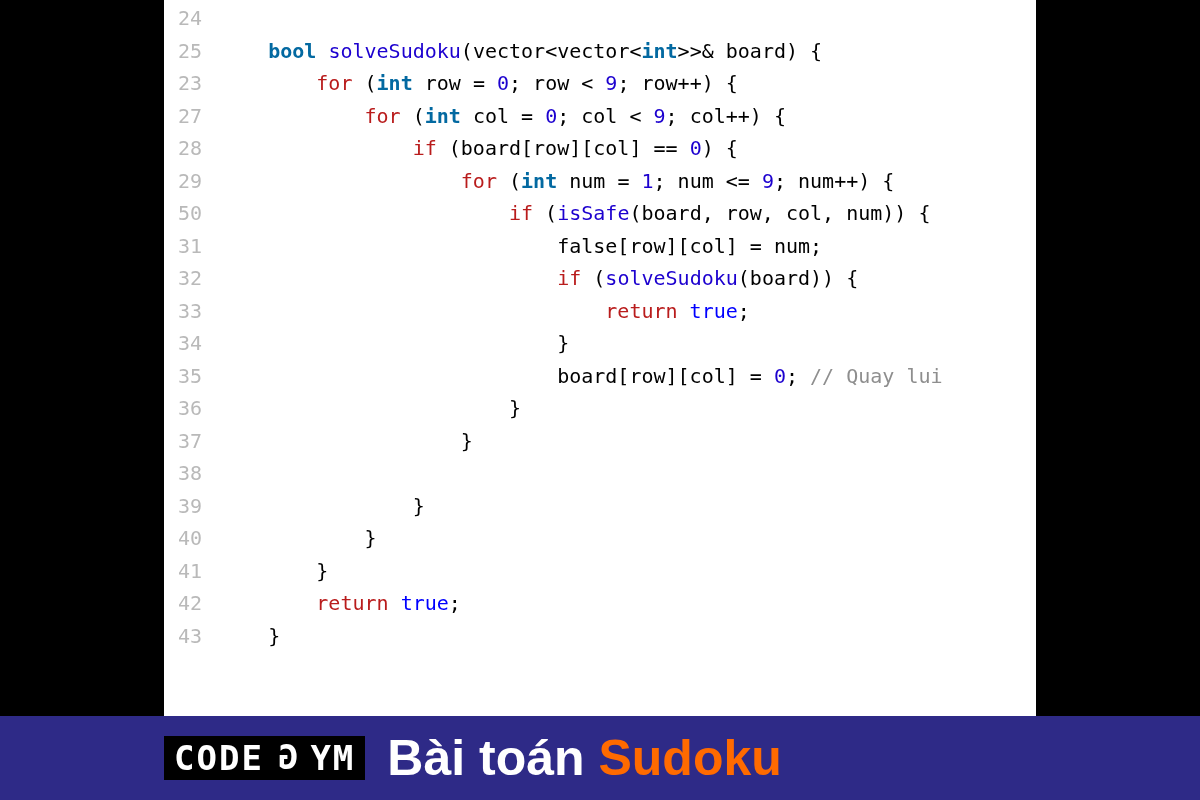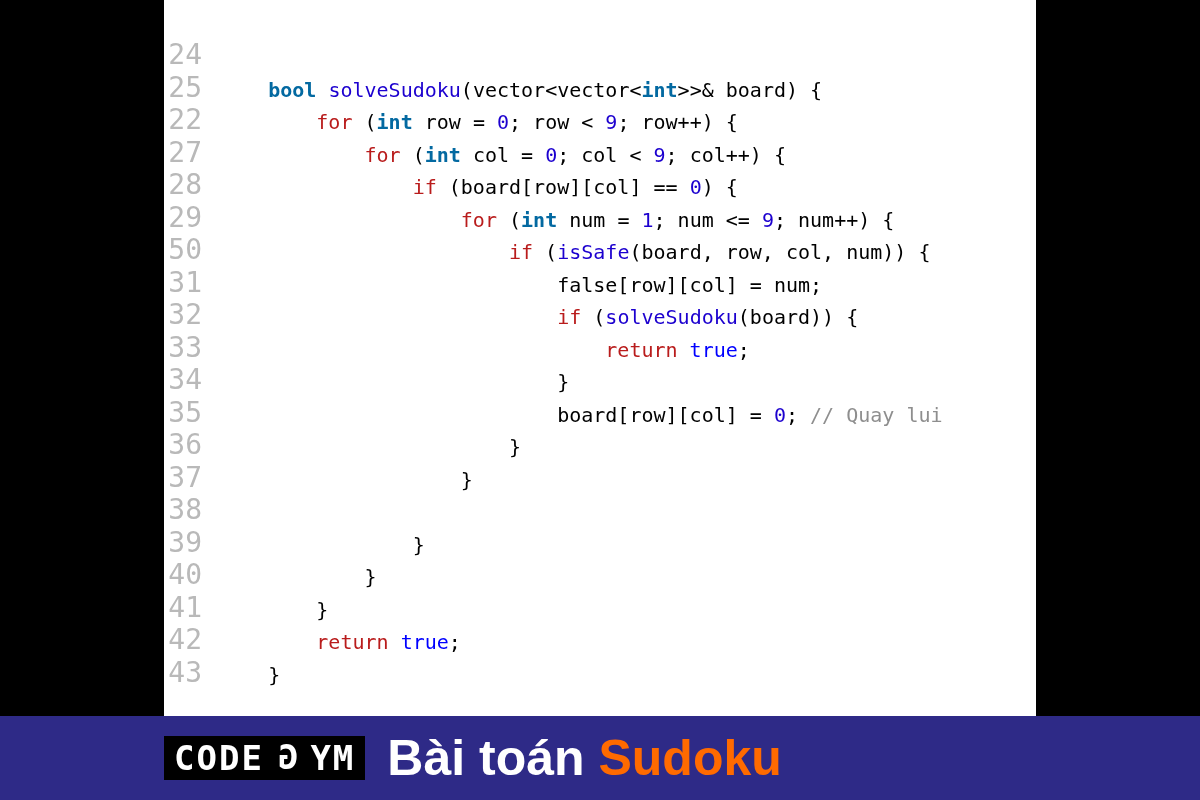--- a/index.html
+++ b/index.html
@@ -28,24 +28,23 @@
     align-items: baseline;
     height: 32.5px;
     font-size: 20px;
     white-space: pre;
   }
   .lineno {
     width: 56px;
     text-align: right;
     color: #b9b9b9;
     padding-right: 18px;
-    font-size: 28px;
+    font-size: 20px;
     user-select: none;
     flex-shrink: 0;
-    margin-top: 32px;
   }
   .code-text { color: #000000; }
   .kw   { color: #0369a1; font-weight: bold; }
   .ctrl { color: #b91c1c; }
   .fn   { color: #1c00cf; }
   .num  { color: #1c00cf; }
   .bool { color: #0000ff; }
   .cmt  { color: #8e8e8e; }
 
   .footer {
@@ -81,21 +80,21 @@
   }
   .title .accent { color: #ff6a00; }
 </style>
 </head>
 <body>
 
 <div class="code-panel">
   <div class="code-inner" id="code-container">
       <div class="line"><span class="lineno">24</span><span><span class="code-text"></span></span></div>
       <div class="line"><span class="lineno">25</span><span><span class="code-text">    </span><span class="kw">bool</span><span class="code-text"> </span><span class="fn">solveSudoku</span><span class="code-text">(vector&lt;vector&lt;</span><span class="kw">int</span><span class="code-text">&gt;&gt;&amp; board) {</span></span></div>
-      <div class="line"><span class="lineno">22</span><span><span class="code-text">        </span><span class="ctrl">for</span><span class="code-text"> (</span><span class="kw">int</span><span class="code-text"> row = </span><span class="num">0</span><span class="code-text">; row &lt; </span><span class="num">9</span><span class="code-text">; row++) {</span></span></div>
+      <div class="line"><span class="lineno">23</span><span><span class="code-text">        </span><span class="ctrl">for</span><span class="code-text"> (</span><span class="kw">int</span><span class="code-text"> row = </span><span class="num">0</span><span class="code-text">; row &lt; </span><span class="num">9</span><span class="code-text">; row++) {</span></span></div>
       <div class="line"><span class="lineno">27</span><span><span class="code-text">            </span><span class="ctrl">for</span><span class="code-text"> (</span><span class="kw">int</span><span class="code-text"> col = </span><span class="num">0</span><span class="code-text">; col &lt; </span><span class="num">9</span><span class="code-text">; col++) {</span></span></div>
       <div class="line"><span class="lineno">28</span><span><span class="code-text">                </span><span class="ctrl">if</span><span class="code-text"> (board[row][col] == </span><span class="num">0</span><span class="code-text">) {</span></span></div>
       <div class="line"><span class="lineno">29</span><span><span class="code-text">                    </span><span class="ctrl">for</span><span class="code-text"> (</span><span class="kw">int</span><span class="code-text"> num = </span><span class="num">1</span><span class="code-text">; num &lt;= </span><span class="num">9</span><span class="code-text">; num++) {</span></span></div>
       <div class="line"><span class="lineno">50</span><span><span class="code-text">                        </span><span class="ctrl">if</span><span class="code-text"> (</span><span class="fn">isSafe</span><span class="code-text">(board, row, col, num)) {</span></span></div>
       <div class="line"><span class="lineno">31</span><span><span class="code-text">                            </span><span class="code-text">false[row][col] = num;</span></span></div>
       <div class="line"><span class="lineno">32</span><span><span class="code-text">                            </span><span class="ctrl">if</span><span class="code-text"> (</span><span class="fn">solveSudoku</span><span class="code-text">(board)) {</span></span></div>
       <div class="line"><span class="lineno">33</span><span><span class="code-text">                                </span><span class="ctrl">return</span><span class="code-text"> </span><span class="bool">true</span><span class="code-text">;</span></span></div>
       <div class="line"><span class="lineno">34</span><span><span class="code-text">                            </span><span class="code-text">}</span></span></div>
       <div class="line"><span class="lineno">35</span><span><span class="code-text">                            </span><span class="code-text">board[row][col] = </span><span class="num">0</span><span class="code-text">; </span><span class="cmt">// Quay lui</span></span></div>
       <div class="line"><span class="lineno">36</span><span><span class="code-text">                        </span><span class="code-text">}</span></span></div>

